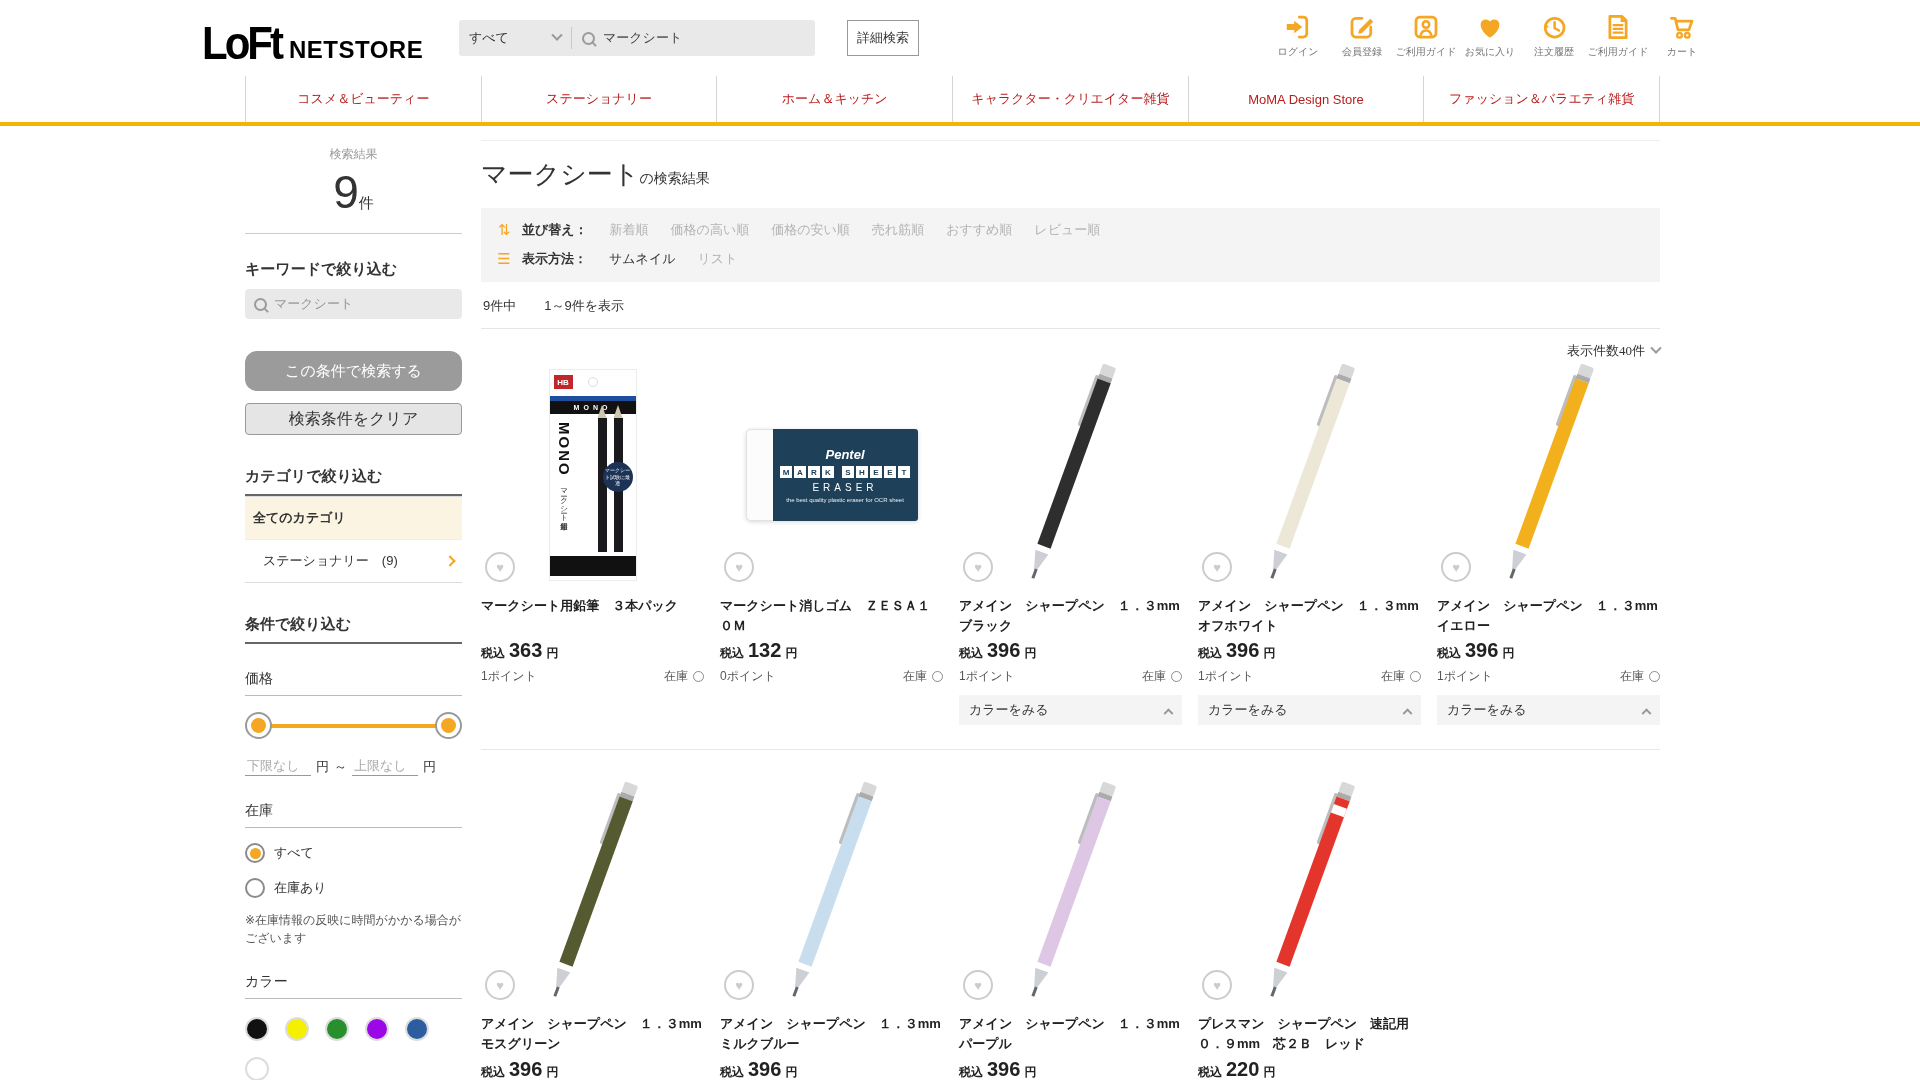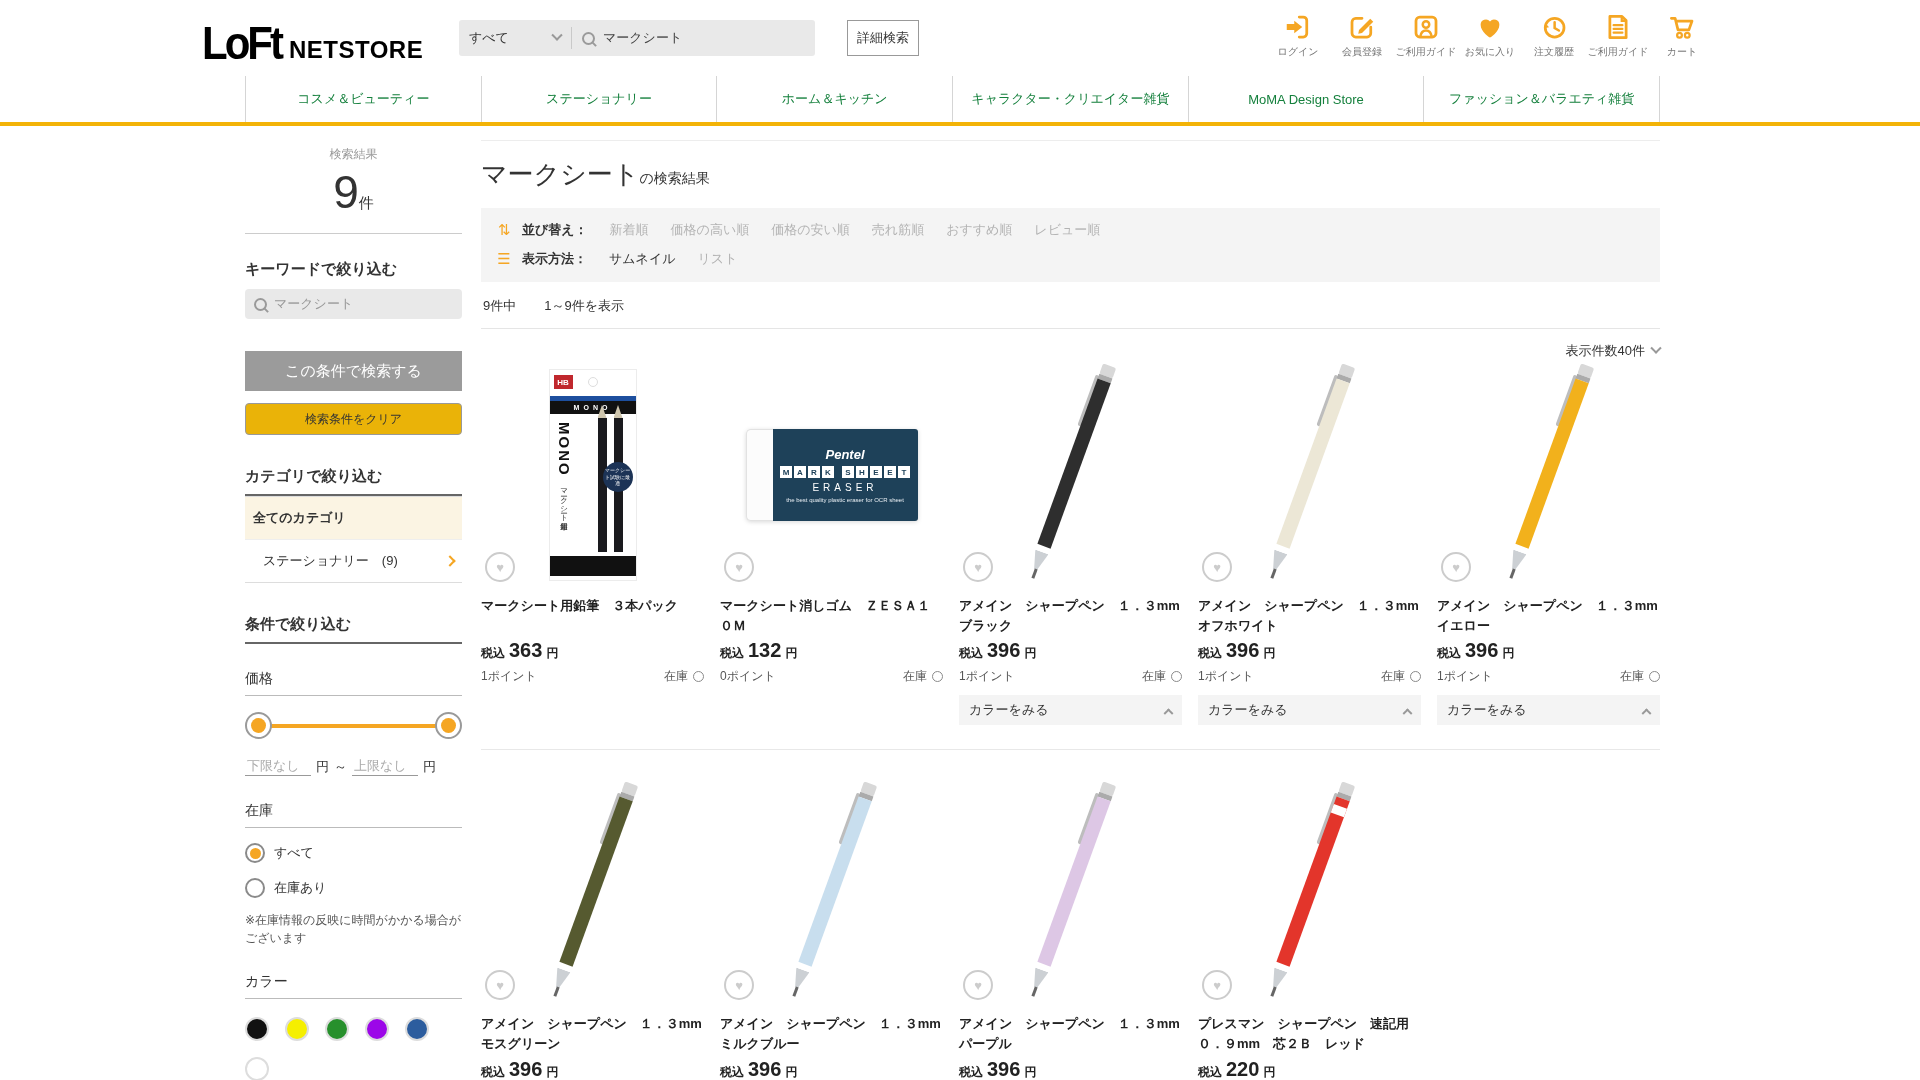--- a/index.html
+++ b/index.html
@@ -30,44 +30,44 @@
   .advbtn { position:absolute; left:847px; top:20px; width:72px; height:36px; background:#fff;
     border:1px solid #999; font-size:13px; color:#333; display:flex; align-items:center; justify-content:center;
     cursor:pointer; }
   .quick { position:absolute; left:1272px; top:12px; display:flex; gap:12px; }
   .qitem { width:52px; display:flex; flex-direction:column; align-items:center; gap:3px; cursor:pointer; }
   .qitem svg { width:30px; height:30px; }
   .qitem .qlabel { font-size:10px; color:#767676; white-space:nowrap; }
 
   
   .mainnav { position:absolute; top:76px; left:245px; width:1415px; height:46px; display:flex; }
-  .navitem { flex:1; display:flex; align-items:center; justify-content:center; font-size:13px; color:#15803d;
+  .navitem { flex:1; display:flex; align-items:center; justify-content:center; font-size:13px; color:#b91c1c;
     border-left:1px solid #d5d5d5; cursor:pointer; }
   .navitem:last-child { border-right:1px solid #d5d5d5; }
   .yellowline { position:absolute; top:122px; left:0; width:1920px; height:4px; background:#F3B307; }
 
   
   .sidebar { position:absolute; left:245px; top:140px; width:217px; }
   .s-reslabel { text-align:center; font-size:12px; color:#999; margin-top:6px; }
   .s-count { text-align:center; margin-top:2px; }
   .s-count .big { font-size:46px; color:#333; }
   .s-count .unit { font-size:15px; color:#333; }
   .s-hr { border:none; border-top:1px solid #ccc; margin-top:14px; }
   .s-head { font-size:15px; font-weight:bold; color:#333; margin-top:26px; }
   .s-head2 { font-size:15px; font-weight:bold; color:#333; margin-top:32px; padding-bottom:8px;
     border-bottom:2px solid #666; }
   .s-input { margin-top:10px; height:30px; background:#e9e9e9; border-radius:4px; display:flex;
     align-items:center; padding:0 9px; gap:7px; }
   .s-input input { border:none; background:transparent; outline:none; font-size:13px; color:#999; width:160px;
     font-family:inherit; }
-  .btn-gray { margin-top:32px; width:100%; height:40px; background:#9b9b9b; border:none; border-radius:0;
+  .btn-gray { margin-top:32px; width:100%; height:40px; background:#9b9b9b; border:none; border-radius:12px;
     color:#fff; font-size:15px; cursor:pointer; display:flex; align-items:center; justify-content:center;
     font-family:inherit; }
-  .btn-line { margin-top:12px; width:100%; height:32px; background:#eab308; border:1px solid #999; border-radius:4px;
-    color:#333; font-size:12px; cursor:pointer; display:flex; align-items:center; justify-content:center;
+  .btn-line { margin-top:12px; width:100%; height:32px; background:#e5e5e5; border:1px solid #999; border-radius:4px;
+    color:#333; font-size:16px; cursor:pointer; display:flex; align-items:center; justify-content:center;
     font-family:inherit; }
   .catbox { border-top:1px solid #ddd; border-bottom:1px solid #ddd; }
   .cat-all { background:#FBF4E3; font-size:13px; font-weight:bold; padding:12px 8px; cursor:pointer; }
   .cat-item { display:flex; align-items:center; justify-content:space-between; font-size:13px;
     padding:12px 8px 12px 18px; border-top:1px solid #eee; cursor:pointer; }
   .s-sub { font-size:14px; color:#333; margin-top:26px; padding-bottom:7px; border-bottom:1px solid #bbb; }
   .slider { position:relative; margin-top:16px; height:28px; }
   .slider .track { position:absolute; top:12px; left:6px; right:6px; height:4px; background:#F5A623; }
   .handle { position:absolute; top:0; width:27px; height:27px; border-radius:50%; background:#fff;
     border:2px solid #9a9a9a; display:flex; align-items:center; justify-content:center; cursor:pointer; }
@@ -92,21 +92,21 @@
   .sortbar { margin-top:16px; background:#f4f4f4; padding:13px 15px 14px; }
   .sortrow { display:flex; align-items:center; gap:22px; font-size:13px; }
   .sortrow + .sortrow { margin-top:11px; }
   .sicon { color:#F5A623; font-size:15px; width:16px; text-align:center; }
   .slabel { font-weight:bold; color:#333; margin-left:-12px; }
   .slink { color:#b3b3b3; cursor:pointer; }
   .slink.active { color:#333; }
   .countrow { display:flex; gap:28px; font-size:13px; color:#333; padding:15px 2px 13px;
     border-bottom:1px solid #e5e5e5; }
   .perpage { margin-top:13px; display:flex; justify-content:flex-end; align-items:center; gap:7px;
-    font-size:13px; color:#333; cursor:pointer; }
+    font-size:13px; color:#333; cursor:pointer;font-family:Liberation Serif, serif; }
   .perpage .chev { border-color:#999; }
 
   .prow { display:flex; gap:16px; margin-top:6px; }
   .prow.second { margin-top:24px; border-top:1px solid #e8e8e8; padding-top:34px; }
   .card { width:223px; cursor:pointer; }
   .imgwrap { position:relative; height:218px; display:flex; align-items:center; justify-content:center; }
   .heart { position:absolute; left:4px; bottom:2px; width:30px; height:30px; border:2px solid #ccc;
     border-radius:50%; background:#fff; display:flex; align-items:center; justify-content:center; cursor:pointer; }
   .heart .hg { color:#ccc; font-size:13px; line-height:1; }
   .pname { margin-top:12px; font-size:13px; font-weight:bold; color:#222; line-height:1.55; min-height:40px; }

